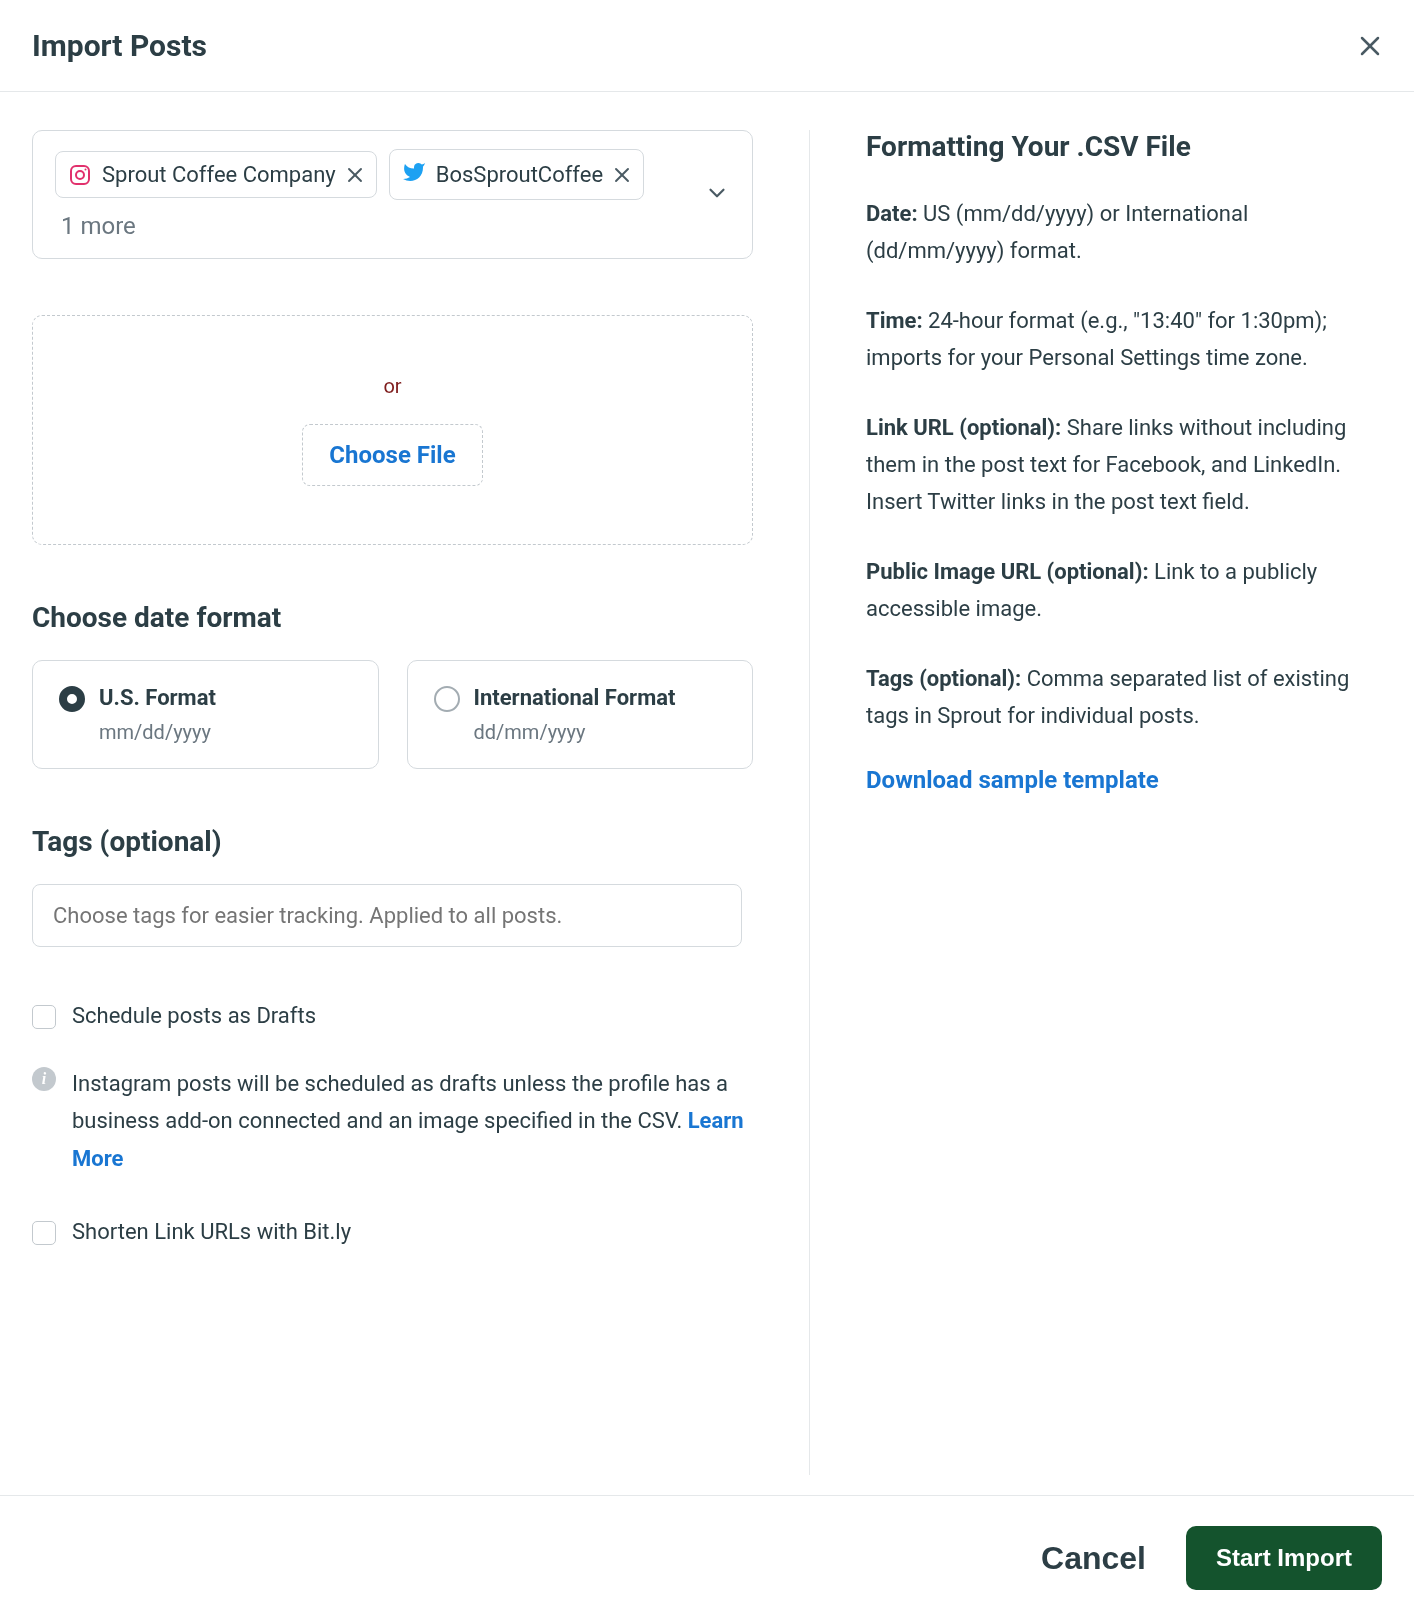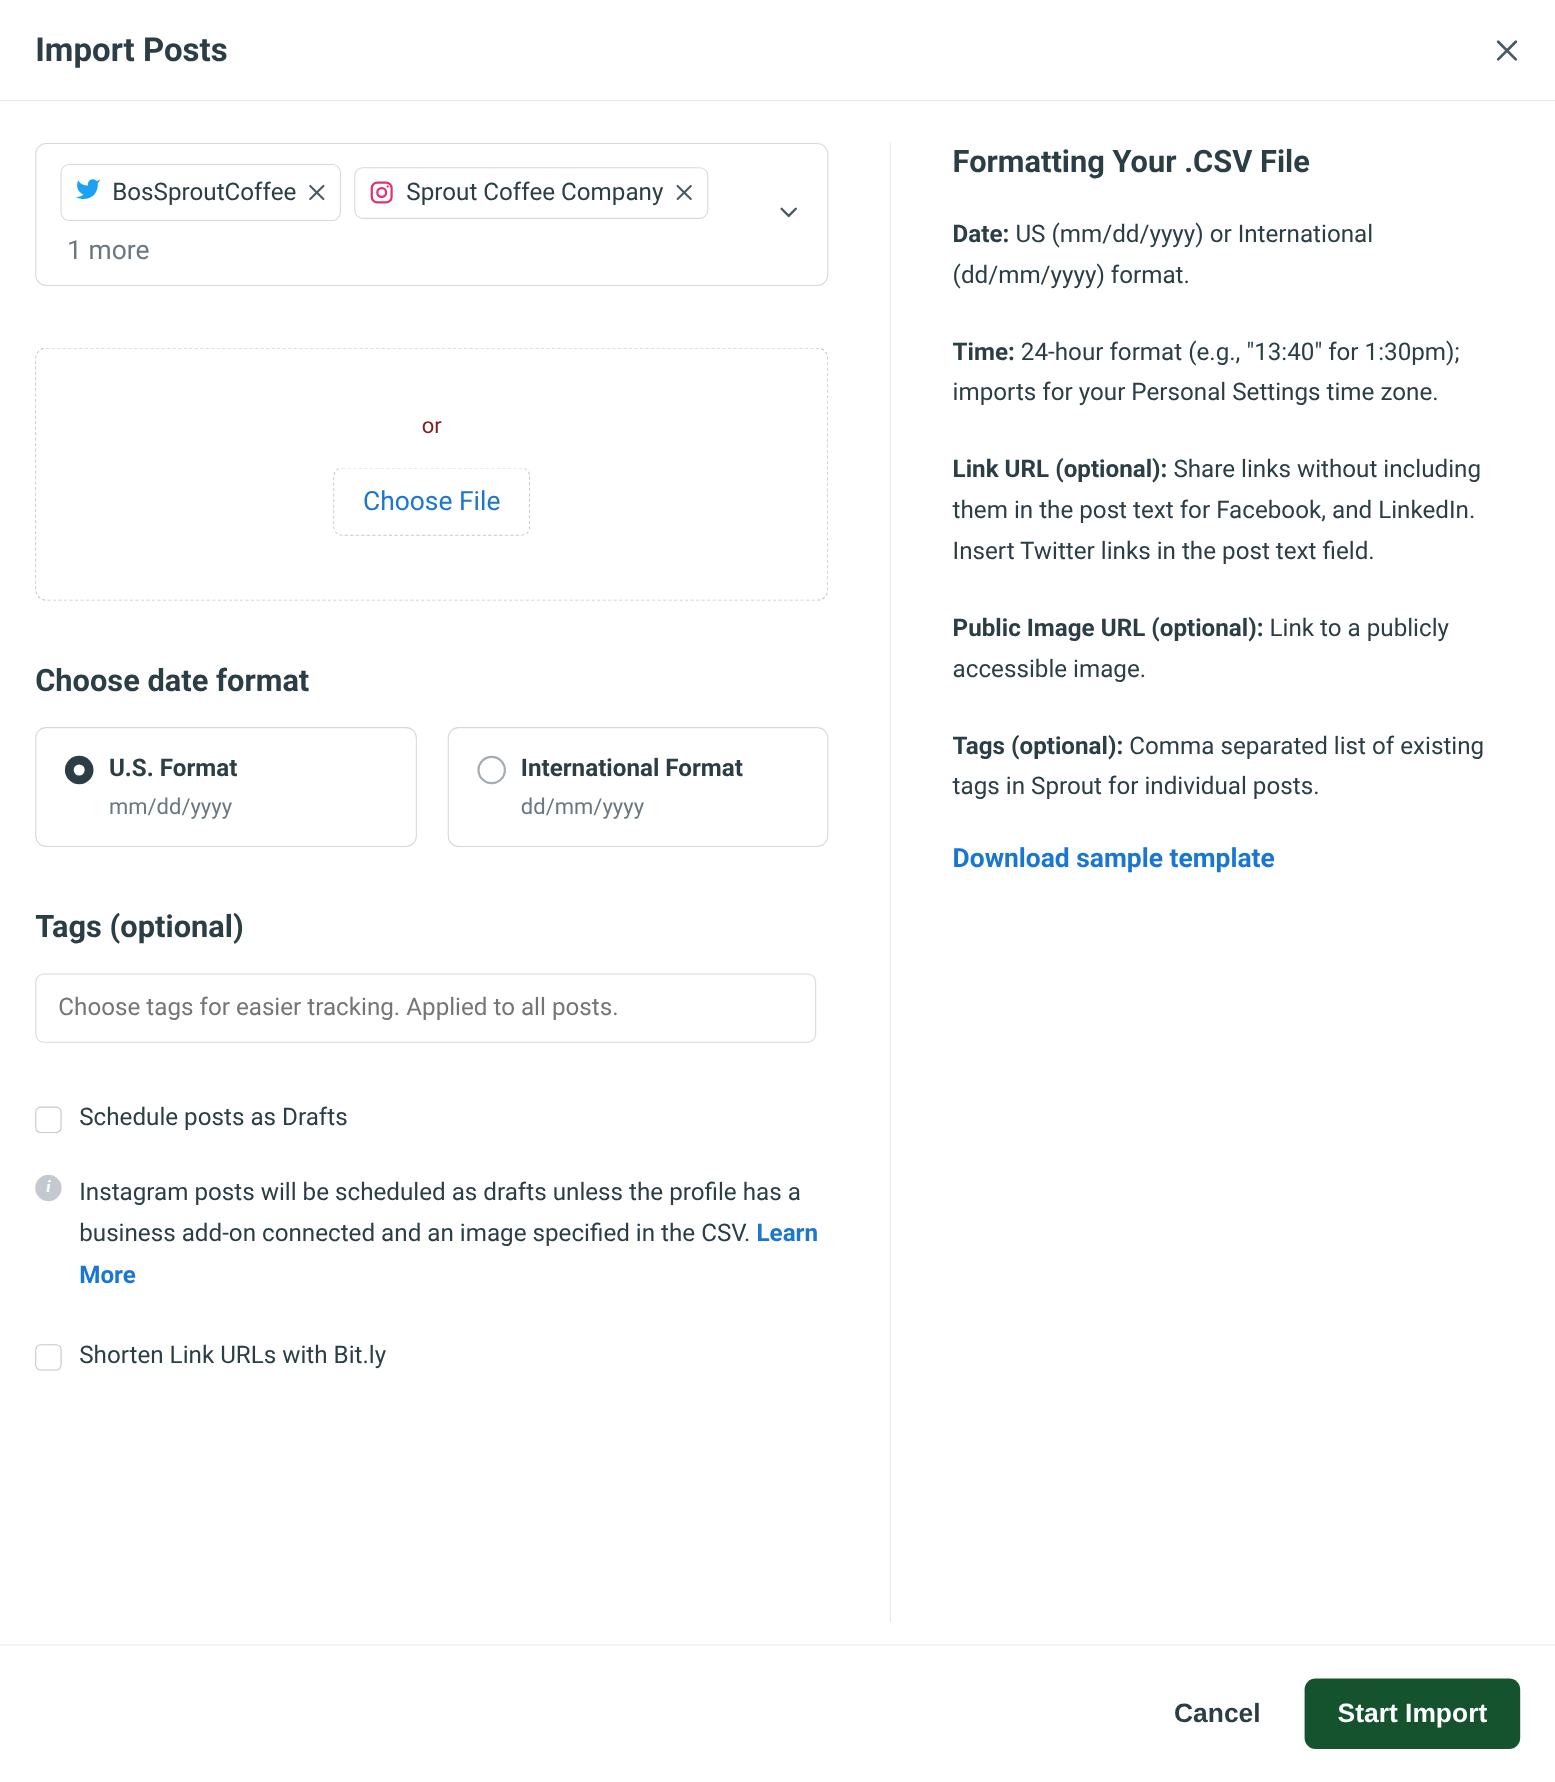--- a/index.html
+++ b/index.html
@@ -111,21 +111,21 @@
       font-size: 20px;
       color: #7f1d1d;
       margin-bottom: 26px;
     }
     .choose-file-btn {
       display: inline-block;
       border: 1.5px dashed #c3c9ce;
       border-radius: 8px;
       padding: 16px 26px;
       font-size: 24px;
-      font-weight: 400;
+      font-weight: 700;
       color: #1976d2;
       cursor: pointer;
     }
     .section-title {
       font-size: 28px;
       font-weight: 700;
       color: #2c3e45;
       margin-bottom: 26px;
     }
     .radio-row {
@@ -256,21 +256,21 @@
     }
     .modal-footer {
       border-top: 1px solid #e5e8ea;
       padding: 30px 32px;
       display: flex;
       justify-content: flex-end;
       gap: 40px;
       align-items: center;
     }
     .cancel-btn {
-      font-size: 24px;
+      font-size: 32px;
       font-weight: 700;
       color: #2c3e45;
       cursor: pointer;
       background: none;
       border: none;
     }
     .start-btn {
       font-size: 24px;
       font-weight: 700;
       color: #fff;
@@ -297,50 +297,50 @@
         </svg>
     </div>
   </div>
 
   <div class="modal-body">
 
     <div class="left-panel">
 
       <div class="account-selector">
         <div class="account-chips">
-          <div class="chip">
-            <span class="twitter-icon">
-              <svg width="24" height="24" viewBox="0 0 24 24" fill="currentColor">
-                  <path d="M23 3a10.9 10.9 0 0 1-3.14 1.53 4.48 4.48 0 0 0-7.86 3v1A10.66 10.66 0 0 1 3 4s-4 9 5 13a11.64 11.64 0 0 1-7 2c9 5 20 0 20-11.5a4.5 4.5 0 0 0-.08-.83A7.72 7.72 0 0 0 23 3z"></path>
-                </svg>
-            </span>
-            <span>BosSproutCoffee</span>
-            <span class="remove">
-              <svg width="18" height="18" viewBox="0 0 24 24" fill="none" stroke="currentColor" stroke-width="2.5" stroke-linecap="round">
-                  <line x1="4" y1="4" x2="20" y2="20"></line>
-                  <line x1="20" y1="4" x2="4" y2="20"></line>
-                </svg>
-            </span>
-          </div>
           <div class="chip">
             <span class="instagram-icon">
               <svg width="24" height="24" viewBox="0 0 24 24" fill="none" stroke="#e1306c" stroke-width="2">
                   <rect x="3" y="3" width="18" height="18" rx="5"></rect>
                   <circle cx="12" cy="12" r="4"></circle>
                   <circle cx="17.5" cy="6.5" r="1" fill="#e1306c" stroke="none"></circle>
                 </svg>
             </span>
             <span>Sprout Coffee Company</span>
             <span class="remove">
               <svg width="18" height="18" viewBox="0 0 24 24" fill="none" stroke="currentColor" stroke-width="2.5" stroke-linecap="round">
                   <line x1="4" y1="4" x2="20" y2="20"></line>
                   <line x1="20" y1="4" x2="4" y2="20"></line>
                 </svg>
             </span>
           </div>
+          <div class="chip">
+            <span class="twitter-icon">
+              <svg width="24" height="24" viewBox="0 0 24 24" fill="currentColor">
+                  <path d="M23 3a10.9 10.9 0 0 1-3.14 1.53 4.48 4.48 0 0 0-7.86 3v1A10.66 10.66 0 0 1 3 4s-4 9 5 13a11.64 11.64 0 0 1-7 2c9 5 20 0 20-11.5a4.5 4.5 0 0 0-.08-.83A7.72 7.72 0 0 0 23 3z"></path>
+                </svg>
+            </span>
+            <span>BosSproutCoffee</span>
+            <span class="remove">
+              <svg width="18" height="18" viewBox="0 0 24 24" fill="none" stroke="currentColor" stroke-width="2.5" stroke-linecap="round">
+                  <line x1="4" y1="4" x2="20" y2="20"></line>
+                  <line x1="20" y1="4" x2="4" y2="20"></line>
+                </svg>
+            </span>
+          </div>
           <span class="more-text">1 more</span>
         </div>
         <div class="chevron-toggle">
           <svg width="26" height="26" viewBox="0 0 24 24" fill="none" stroke="currentColor" stroke-width="2" stroke-linecap="round" stroke-linejoin="round">
               <polyline points="6 9 12 15 18 9"></polyline>
             </svg>
         </div>
       </div>
 
       <div class="dropzone">

